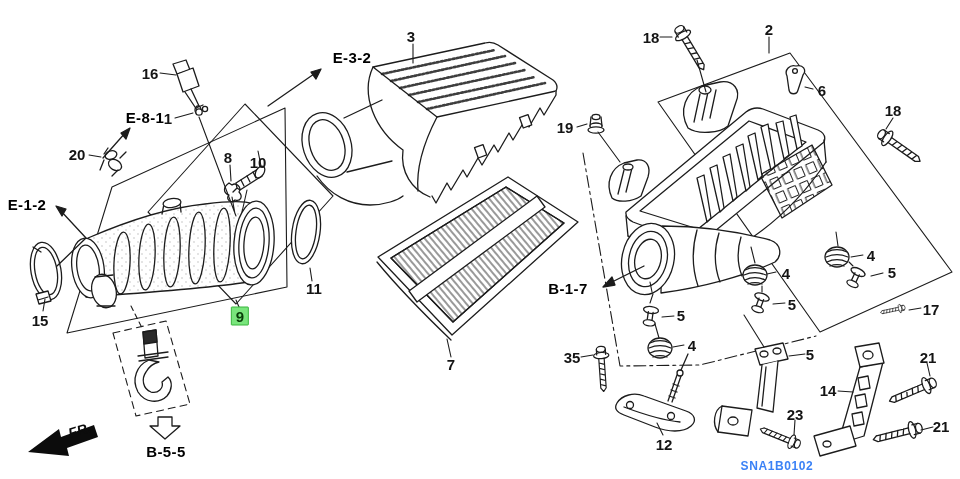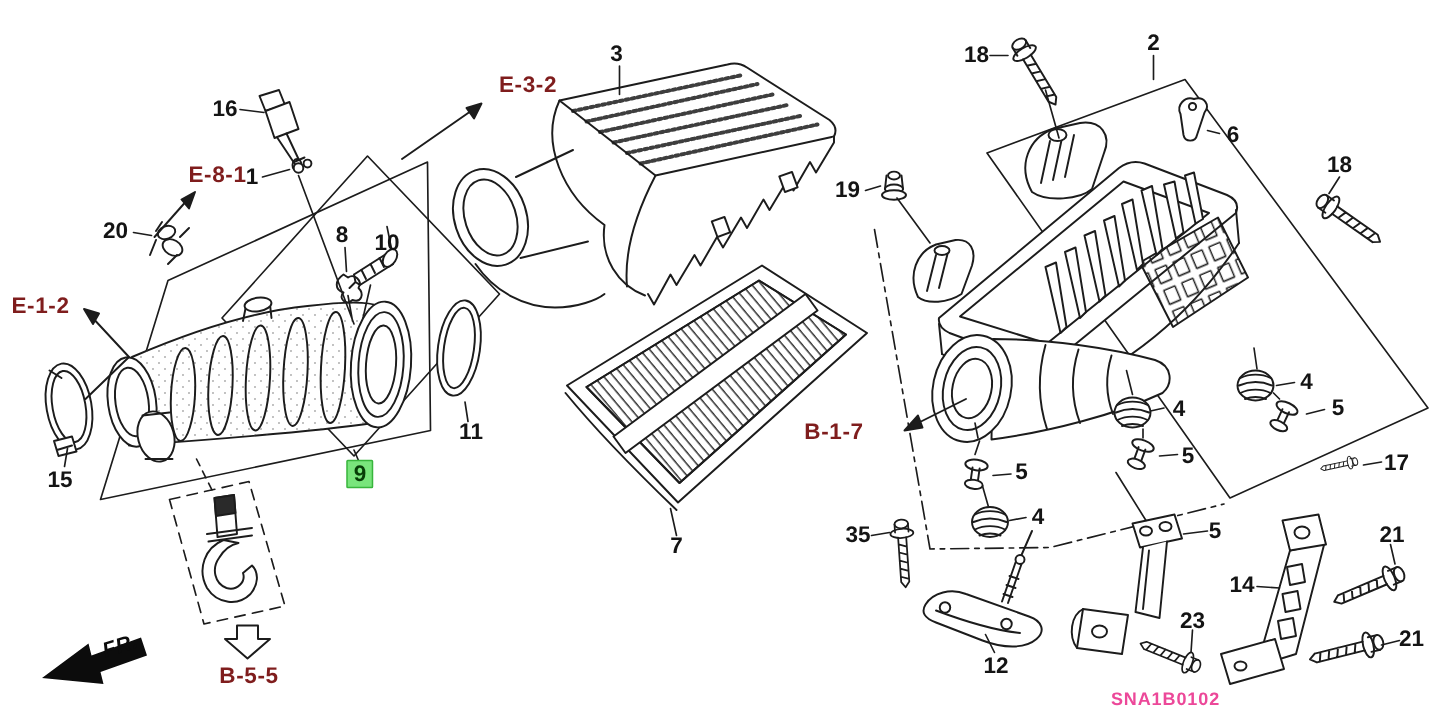--- a/index.html
+++ b/index.html
@@ -6,23 +6,23 @@
   #stage{position:relative;width:960px;height:479px;background:#fff;overflow:hidden;
          font-family:"Liberation Sans",sans-serif;}
   #art{position:absolute;left:0;top:0;}
   #labels-layer{position:absolute;left:0;top:0;width:960px;height:479px;pointer-events:none;}
   #labels-layer > div{pointer-events:auto;}
   .part-label{position:absolute;transform:translate(-50%,-50%);
     font:700 15px "Liberation Sans",sans-serif;color:#141414;line-height:1;white-space:nowrap;}
   .part-label.hl{background:#79e57c;color:#073d07;border:1px solid #38b53c;
     padding:1px 4px;border-radius:1px;}
   .ref-label{position:absolute;transform:translate(-50%,-50%);
-    font:800 15px "Liberation Sans",sans-serif;color:#7f1d1d;letter-spacing:.4px;white-space:nowrap;}
+    font:800 15px "Liberation Sans",sans-serif;color:#000000;letter-spacing:.4px;white-space:nowrap;}
   .code-label{position:absolute;transform:translate(-50%,-50%);
-    font:700 12px "Liberation Sans",sans-serif;color:#ec4899;letter-spacing:.6px;}
+    font:700 12px "Liberation Sans",sans-serif;color:#3b82f6;letter-spacing:.6px;}
   .fr-label{position:absolute;transform:translate(-50%,-50%) rotate(-17deg);
     font:italic 800 14px "Liberation Sans",sans-serif;color:#0c0c0c;letter-spacing:.5px;}
 </style>
 </head>
 <body>
 
 <div id="stage">
 
 <svg id="art" width="960" height="479" viewBox="0 0 960 479" fill="none" stroke="#1c1c1c" stroke-width="1.3" stroke-linejoin="round" stroke-linecap="round">
 
@@ -286,21 +286,21 @@
       <div class="part-label" style="left: 572px; top: 357px;">35</div>
       <div class="part-label" style="left: 810px; top: 354px;">5</div>
       <div class="part-label" style="left: 828px; top: 390px;">14</div>
       <div class="part-label" style="left: 928px; top: 357px;">21</div>
       <div class="part-label" style="left: 941px; top: 426px;">21</div>
       <div class="part-label" style="left: 795px; top: 414px;">23</div>
       <div class="part-label" style="left: 664px; top: 444px;">12</div>
       <div class="ref-label" style="left: 352px; top: 57px;">E-3-2</div>
       <div class="ref-label" style="left: 137px; top: 117px; padding-left: 16px;">E-8-1</div>
       <div class="ref-label" style="left: 27px; top: 204px;">E-1-2</div>
-      <div class="ref-label" style="left: 556px; top: 288px;">B-1-7</div>
+      <div class="ref-label" style="left: 568px; top: 288px;">B-1-7</div>
       <div class="ref-label" style="left: 166px; top: 451px;">B-5-5</div>
     </div>
 
 <div class="code-label" style="left:777px;top:466px;">SNA1B0102</div>
 
 <div class="fr-label" style="left:80px;top:430px;">FR.</div>
 
 </div>
 
 </body></html>

